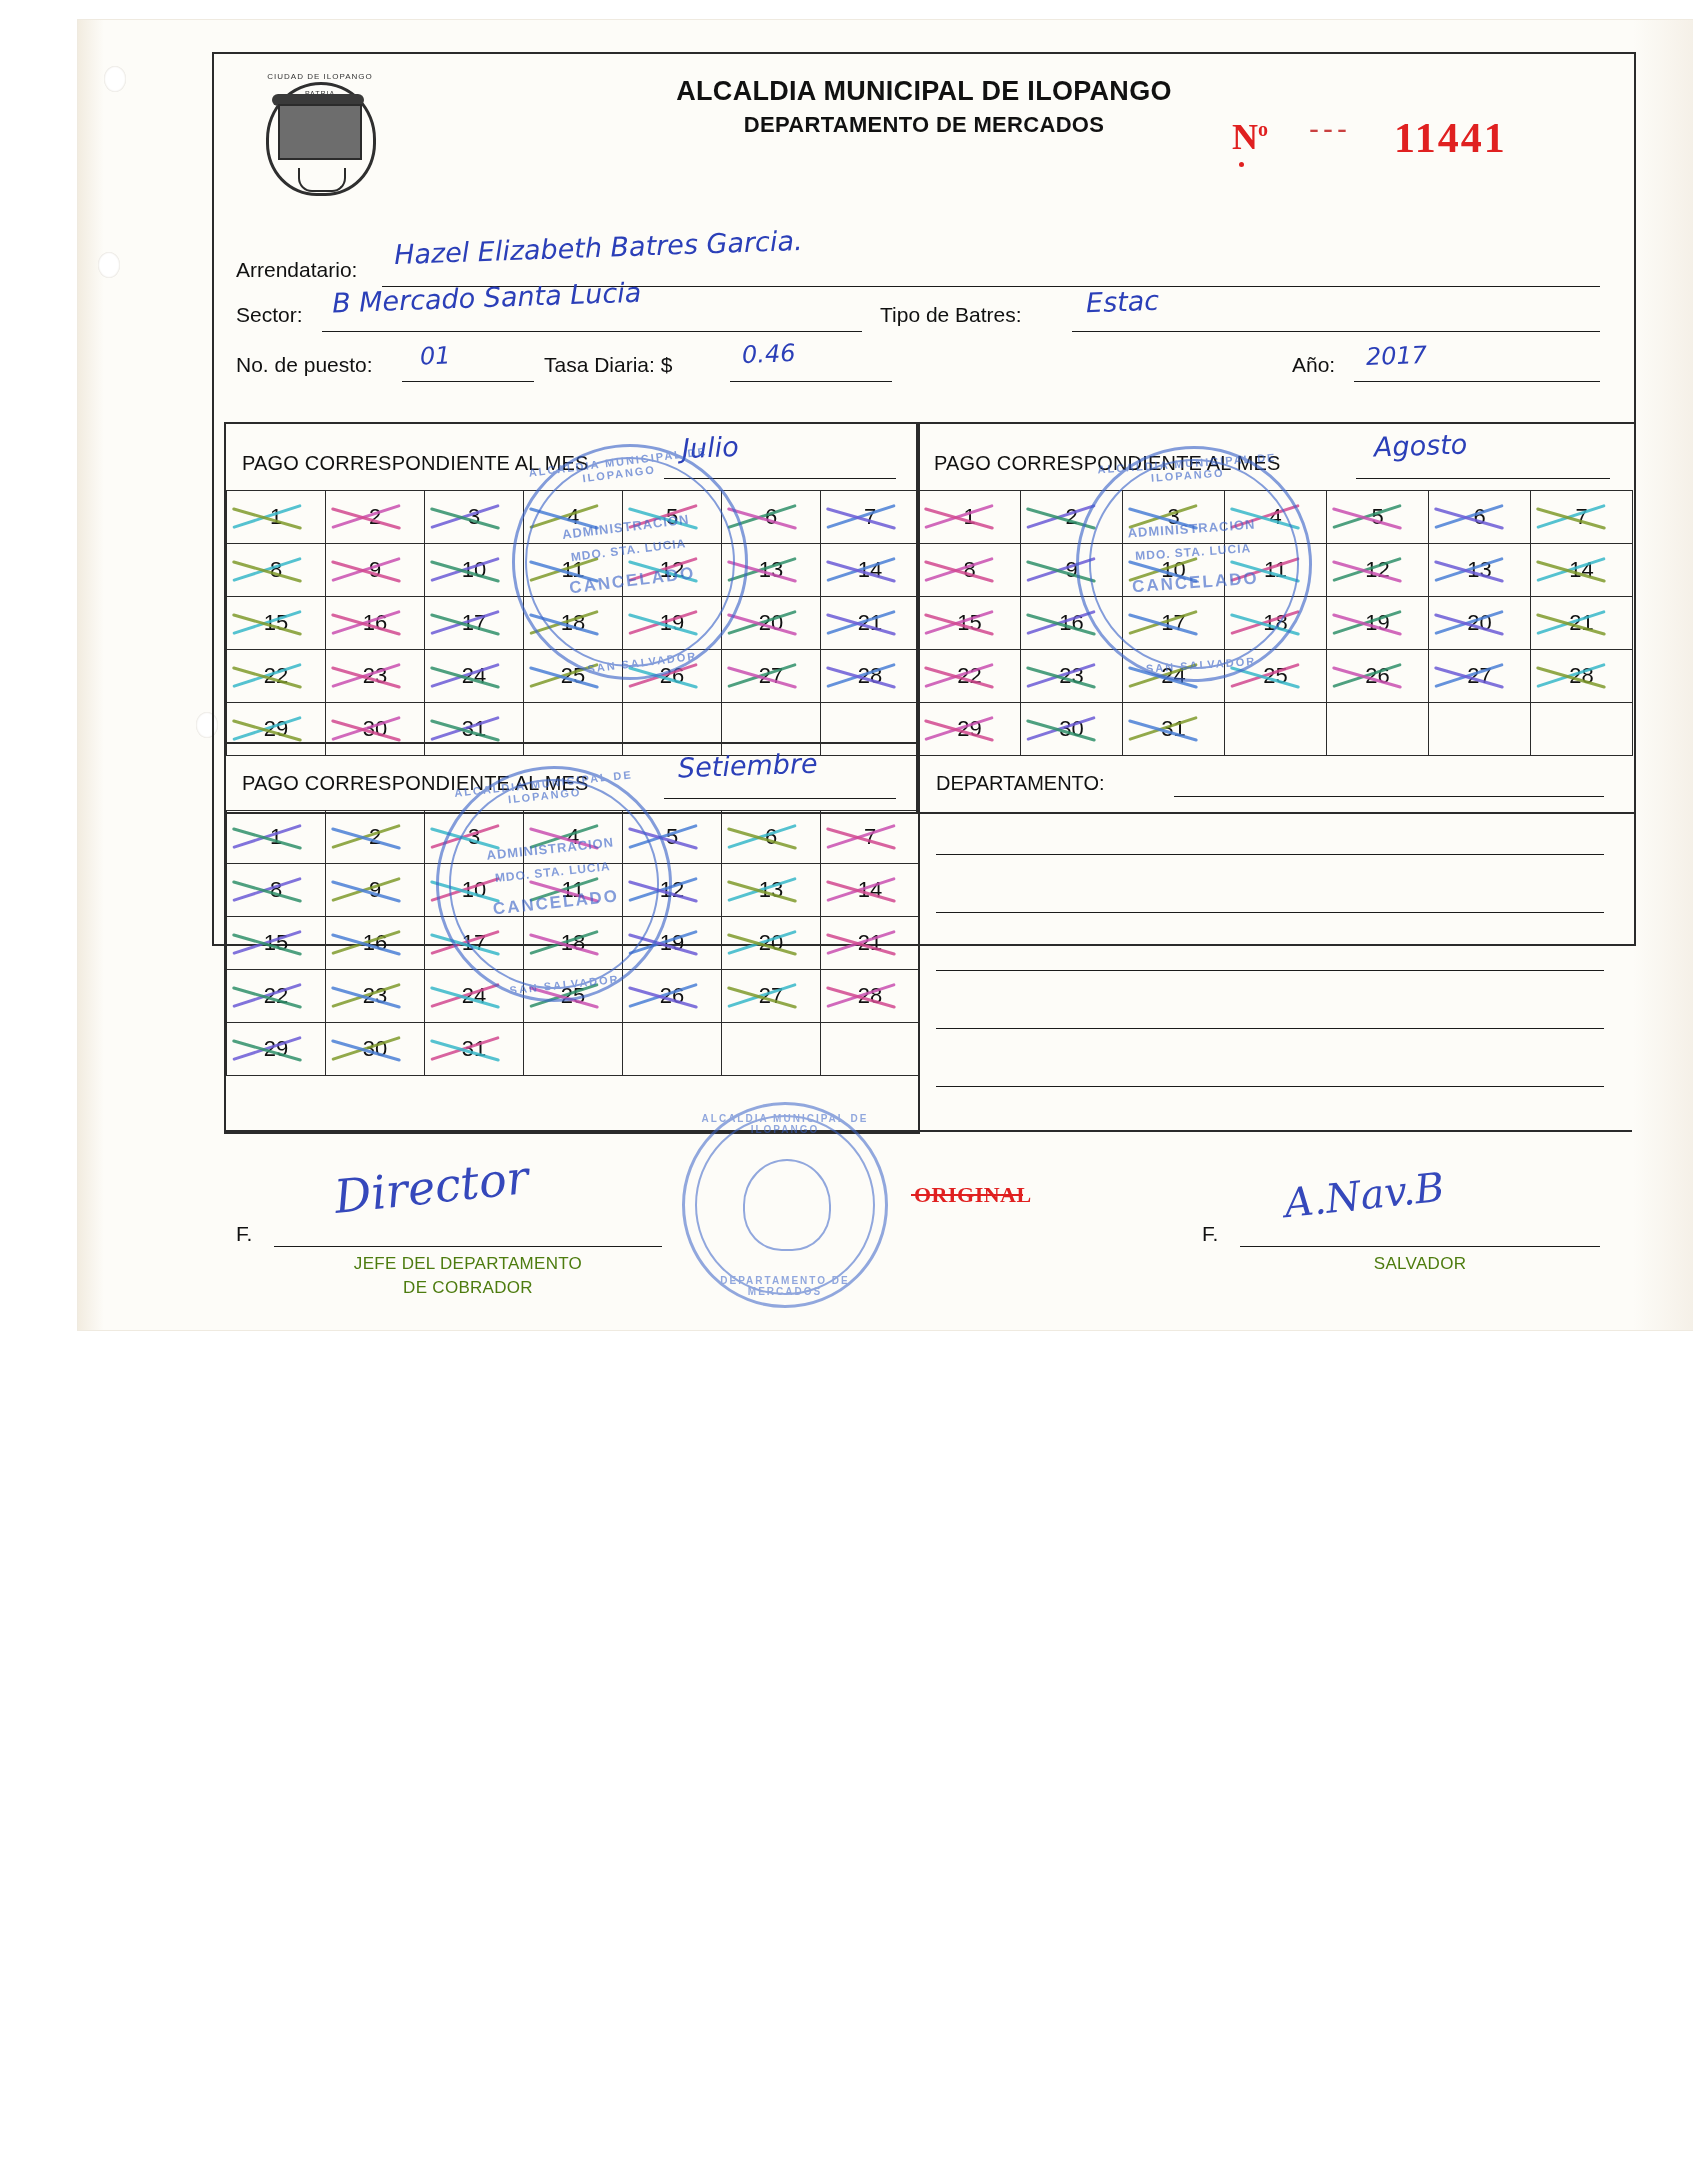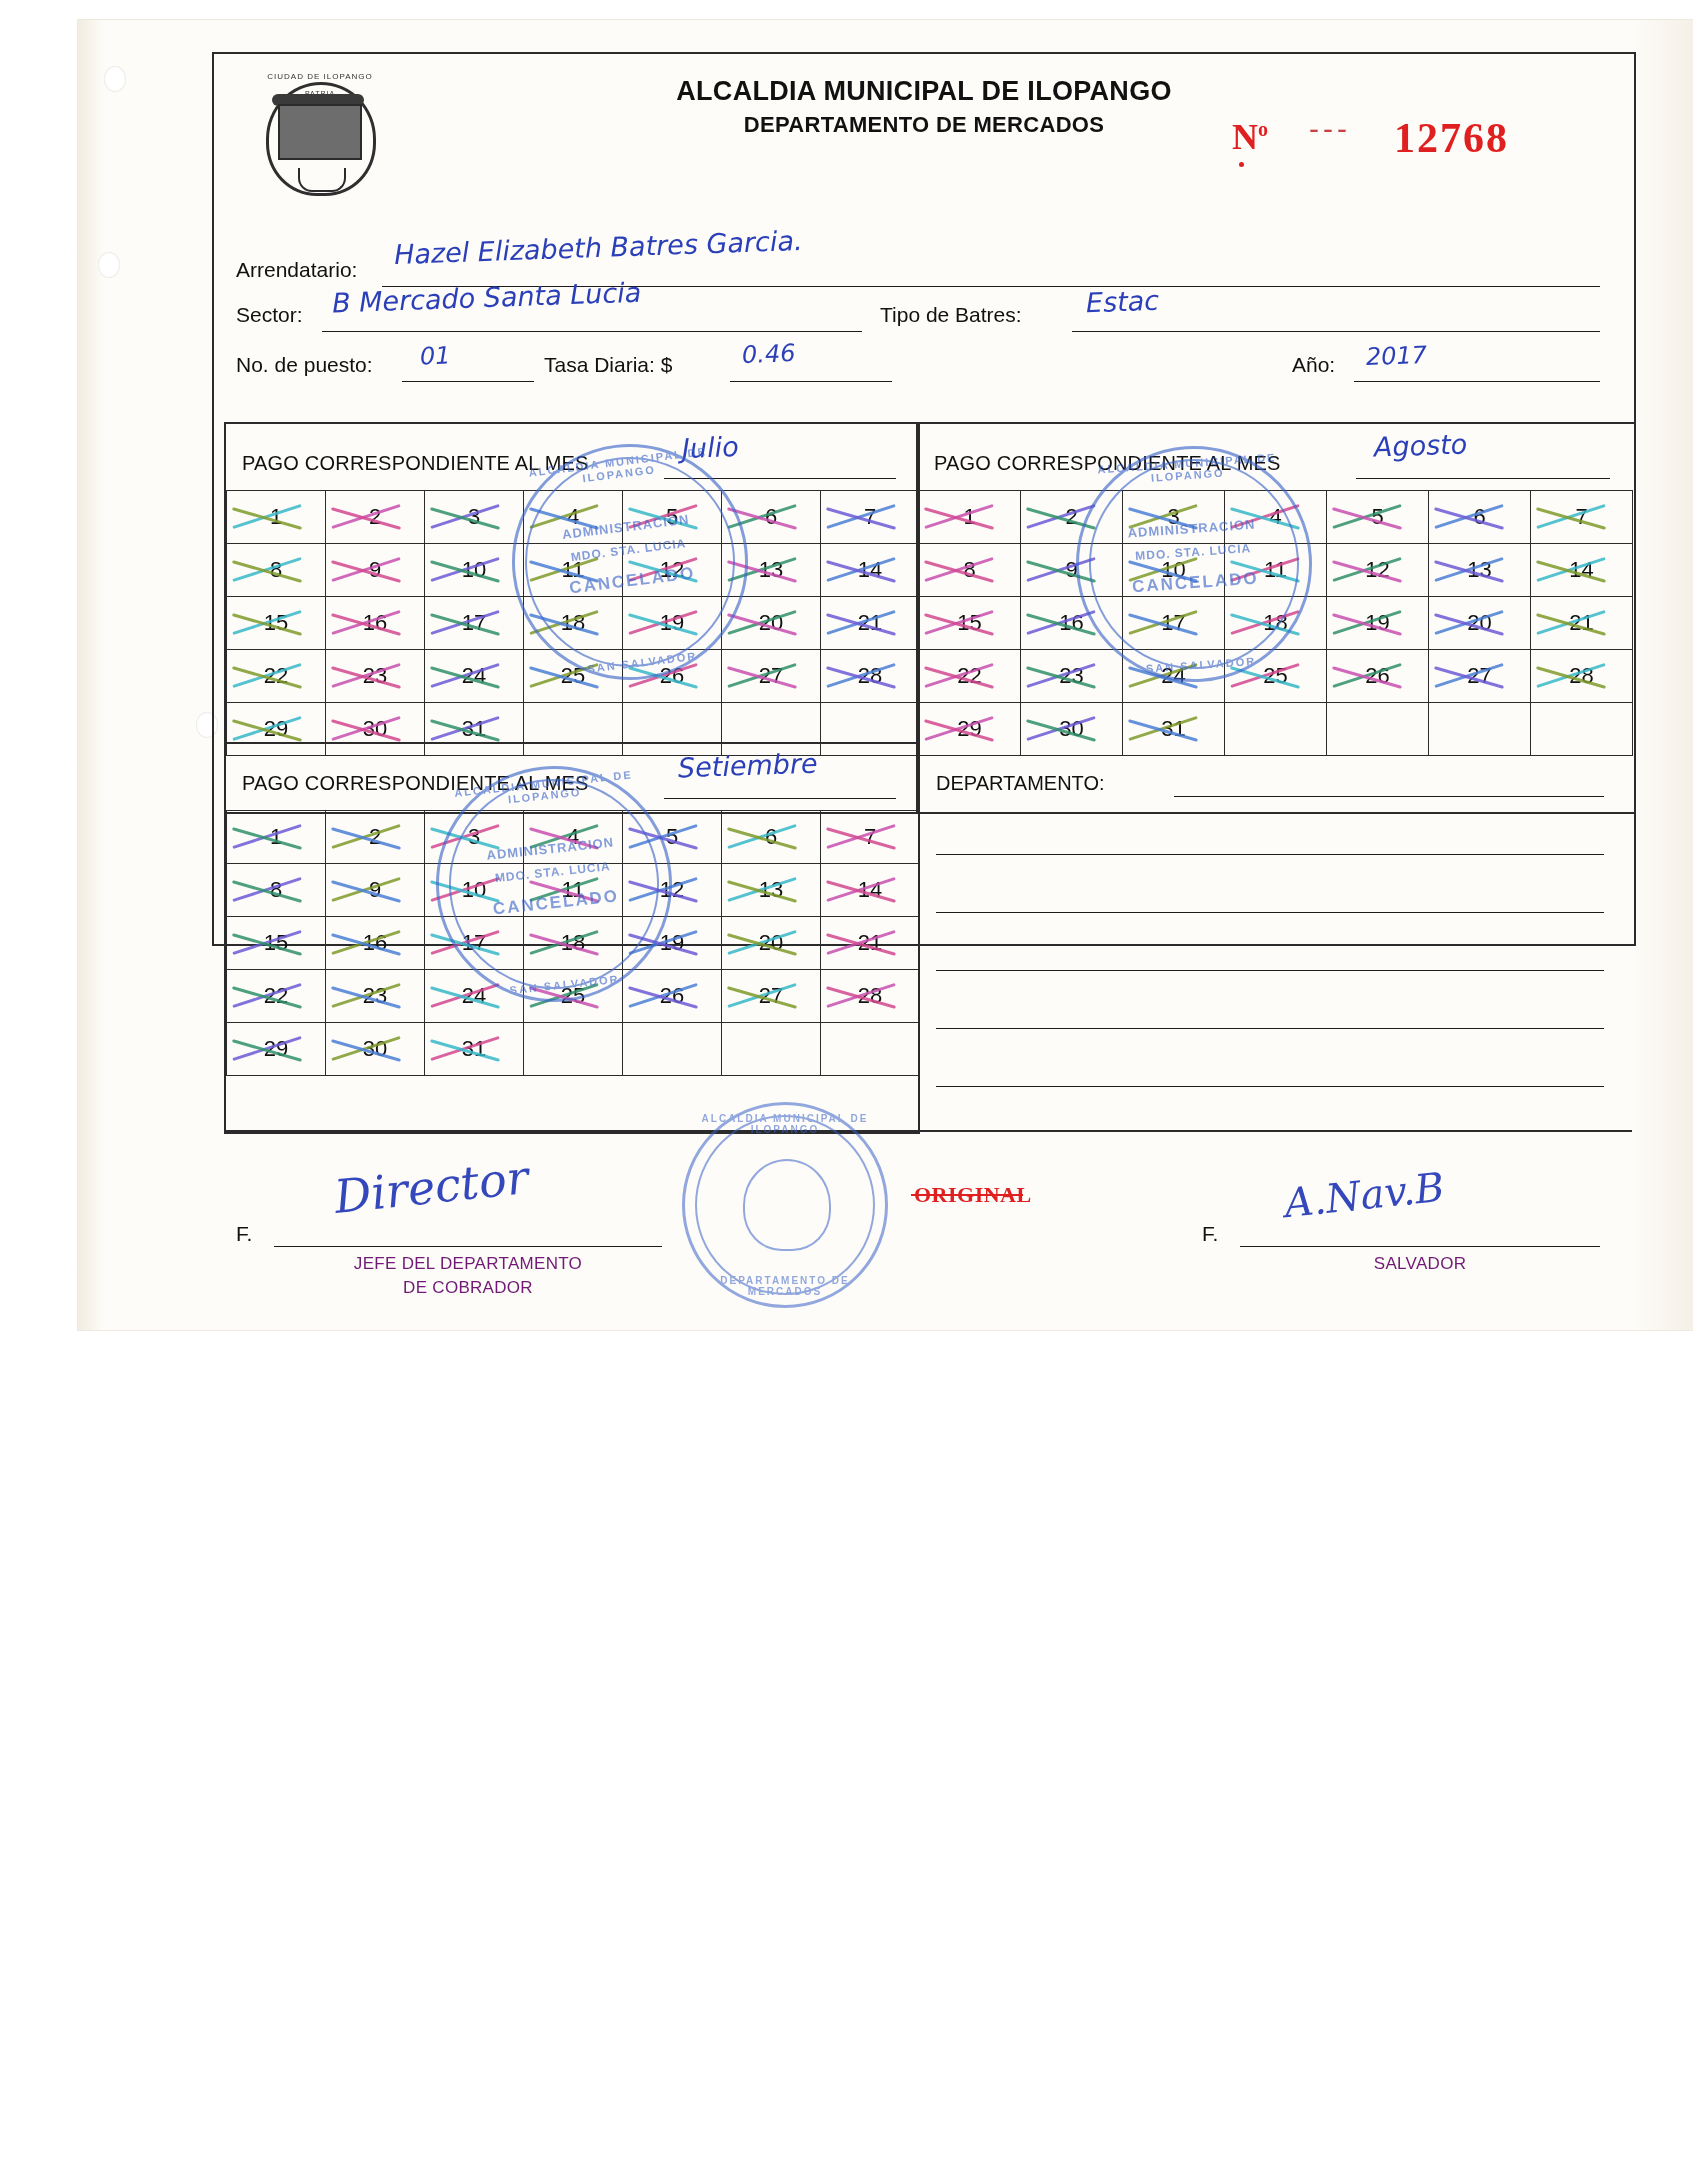--- a/index.html
+++ b/index.html
@@ -88,21 +88,21 @@
   .mk{position:absolute;left:6px;top:8px;width:68px;height:34px;pointer-events:none;}
   .mk i{position:absolute;display:block;height:3px;width:72px;top:16px;left:-2px;
         transform:rotate(-18deg);border-radius:2px;opacity:.85;}
   .mk i.b{transform:rotate(16deg);top:18px;}
   
   .obs-title{position:absolute;font-size:20px;color:#111;}
   .obs-line{position:absolute;border-bottom:1.6px solid #1b1b1b;height:0;}
   
   .sig-f{position:absolute;font-size:21px;color:#111;}
   .sig-line{position:absolute;border-bottom:1.6px solid #1b1b1b;height:0;}
-  .sig-cap{position:absolute;font-size:17px;color:#701a75;text-align:center;letter-spacing:.3px;}
+  .sig-cap{position:absolute;font-size:17px;color:#4d7c0f;text-align:center;letter-spacing:.3px;}
   .sig-scribble{position:absolute;color:#2b3fb8;font-family:"DejaVu Serif",serif;
     font-style:italic;font-size:46px;transform:rotate(-6deg);white-space:nowrap;opacity:.95;}
   .original{position:absolute;color:#e02020;font-weight:bold;font-size:22px;
     font-family:"Liberation Serif",serif;letter-spacing:.5px;}
   .original .strike{position:absolute;left:-3px;top:12px;width:112px;height:2px;background:#e02020;}
   
   .stamp{position:absolute;border-radius:50%;border:3px solid #3a63c8;
     color:#3a63c8;opacity:.62;pointer-events:none;}
   .stamp .ring2{position:absolute;left:10px;top:10px;right:10px;bottom:10px;
     border:2px solid #3a63c8;border-radius:50%;}
@@ -133,21 +133,21 @@
       <div class="inner"></div>
       <div class="base"></div>
     </div>
 
     <div class="hdr-title">ALCALDIA MUNICIPAL DE ILOPANGO</div>
     <div class="hdr-sub">DEPARTAMENTO DE MERCADOS</div>
 
     <div class="no-label">N<sup>o</sup></div>
     <div class="no-dot"></div>
     <div class="no-dash">---</div>
-    <div class="no-value">12768</div>
+    <div class="no-value">11441</div>
 
     <div class="f-label" style="left:22px;top:204px;">Arrendatario:</div>
     <div class="f-line" style="left:168px;top:232px;width:1218px;"></div>
     <div class="hw" style="left:180px;top:178px;">Hazel Elizabeth Batres Garcia.</div>
 
     <div class="f-label" style="left:22px;top:249px;">Sector:</div>
     <div class="f-line" style="left:108px;top:277px;width:540px;"></div>
     <div class="hw" style="left:118px;top:228px;">B  Mercado Santa Lucia</div>
 
     <div class="f-label" style="left:666px;top:249px;">Tipo de Batres:</div>

